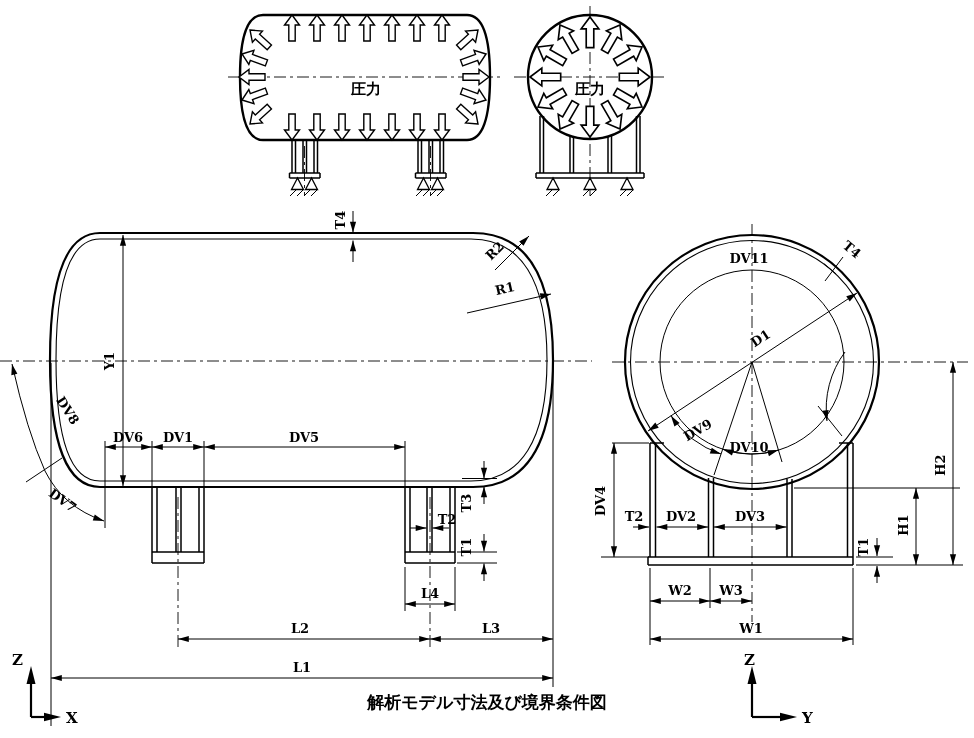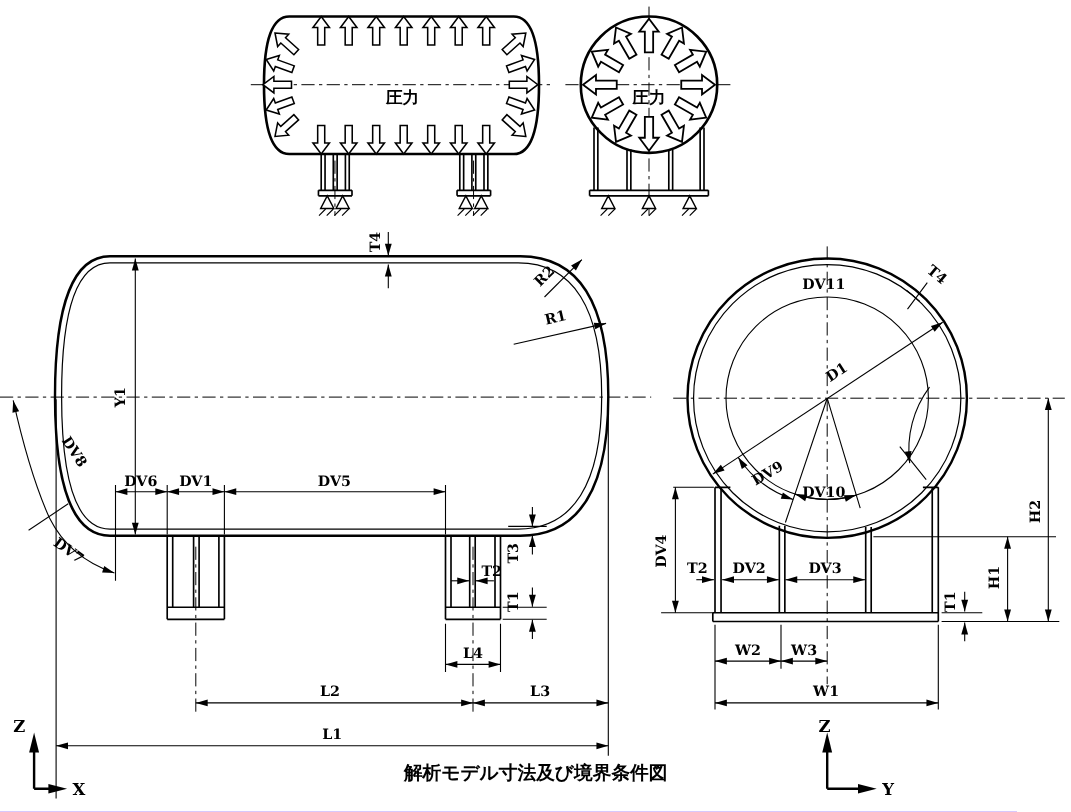--- a/index.html
+++ b/index.html
@@ -1,16 +1,16 @@
 <!DOCTYPE html>
 <html><head>
 <meta charset="utf-8">
 <style>
   html,body{margin:0;padding:0;background:#ffffff;}
-  .stage{position:relative;width:974px;height:738px;background:#8b5cf6;overflow:hidden;
+  .stage{position:relative;width:974px;height:738px;background:#0f766e;overflow:hidden;
          font-family:"DejaVu Sans",sans-serif;}
   svg{display:block;}
   .thick{stroke:#000;stroke-width:2.4;fill:none;}
   .shell{stroke:#000;stroke-width:2.2;fill:none;}
   .inshell{stroke:#000;stroke-width:1.1;fill:none;}
   .med{stroke:#000;stroke-width:1.5;fill:none;}
   .thin{stroke:#000;stroke-width:1;fill:none;}
   .chain{stroke:#000;stroke-width:0.9;fill:none;stroke-dasharray:12 4 3 4;}
   .dim{stroke:#000;stroke-width:1;fill:none;marker-start:url(#ah);marker-end:url(#ah);}
   .dime{stroke:#000;stroke-width:1;fill:none;marker-end:url(#ah);}

